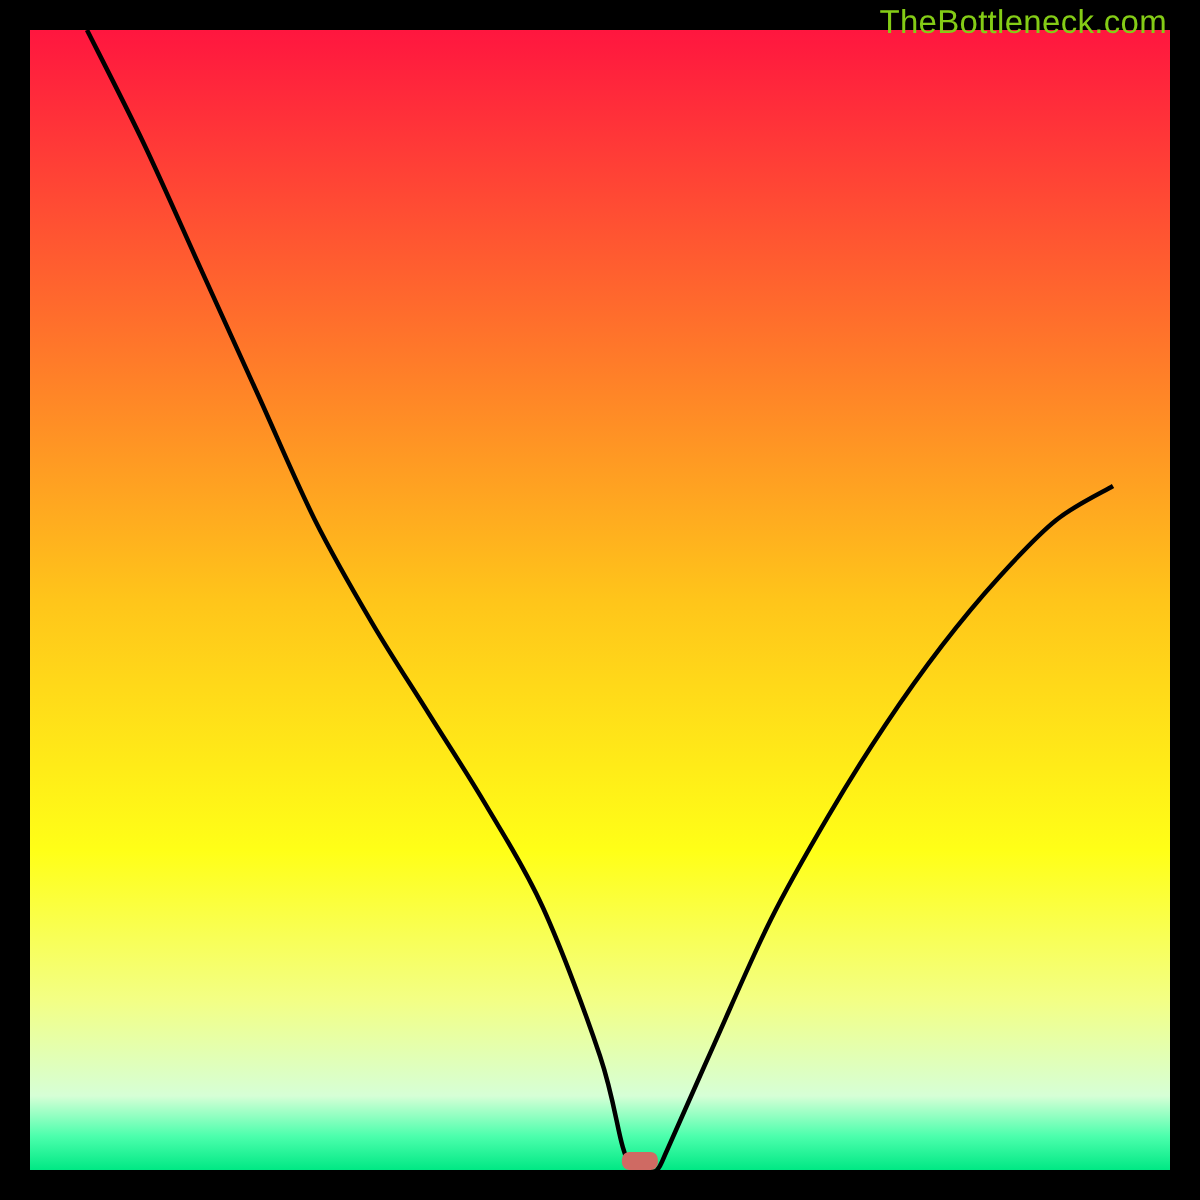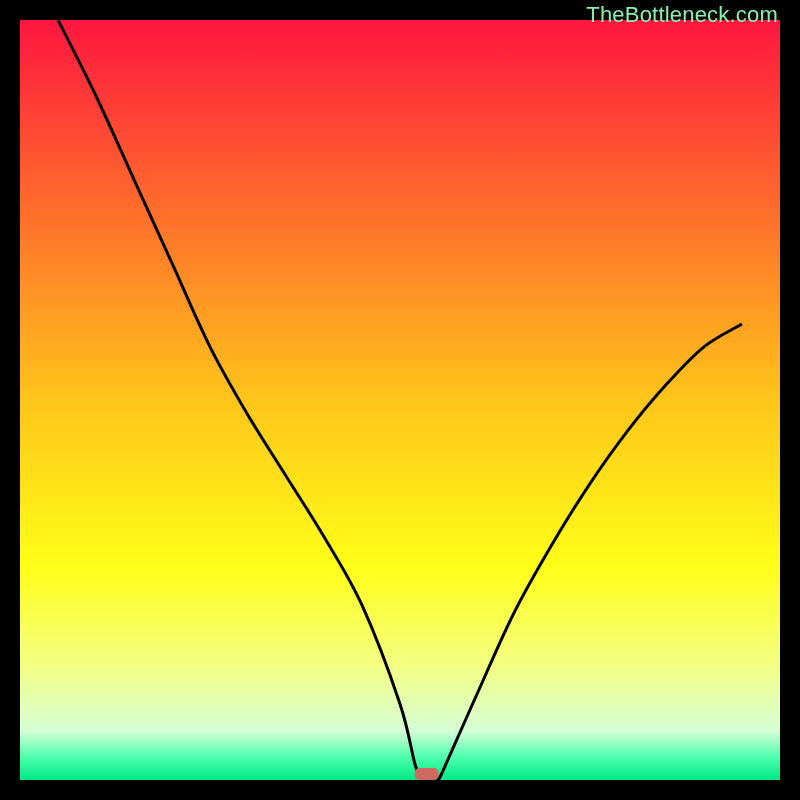--- a/index.html
+++ b/index.html
@@ -17,21 +17,21 @@
     left: 20px;
     top: 20px;
     width: 760px;
     height: 760px;
     background: #000;
   }
   .watermark {
     position: absolute;
     top: 2px;
     right: 22px;
-    color: #86efac;
+    color: #84cc16;
     font-size: 22px;
     font-weight: 500;
     letter-spacing: 0.2px;
     z-index: 5;
     margin-left: 38px;
   }
   svg {
     display: block;
   }
 </style>

